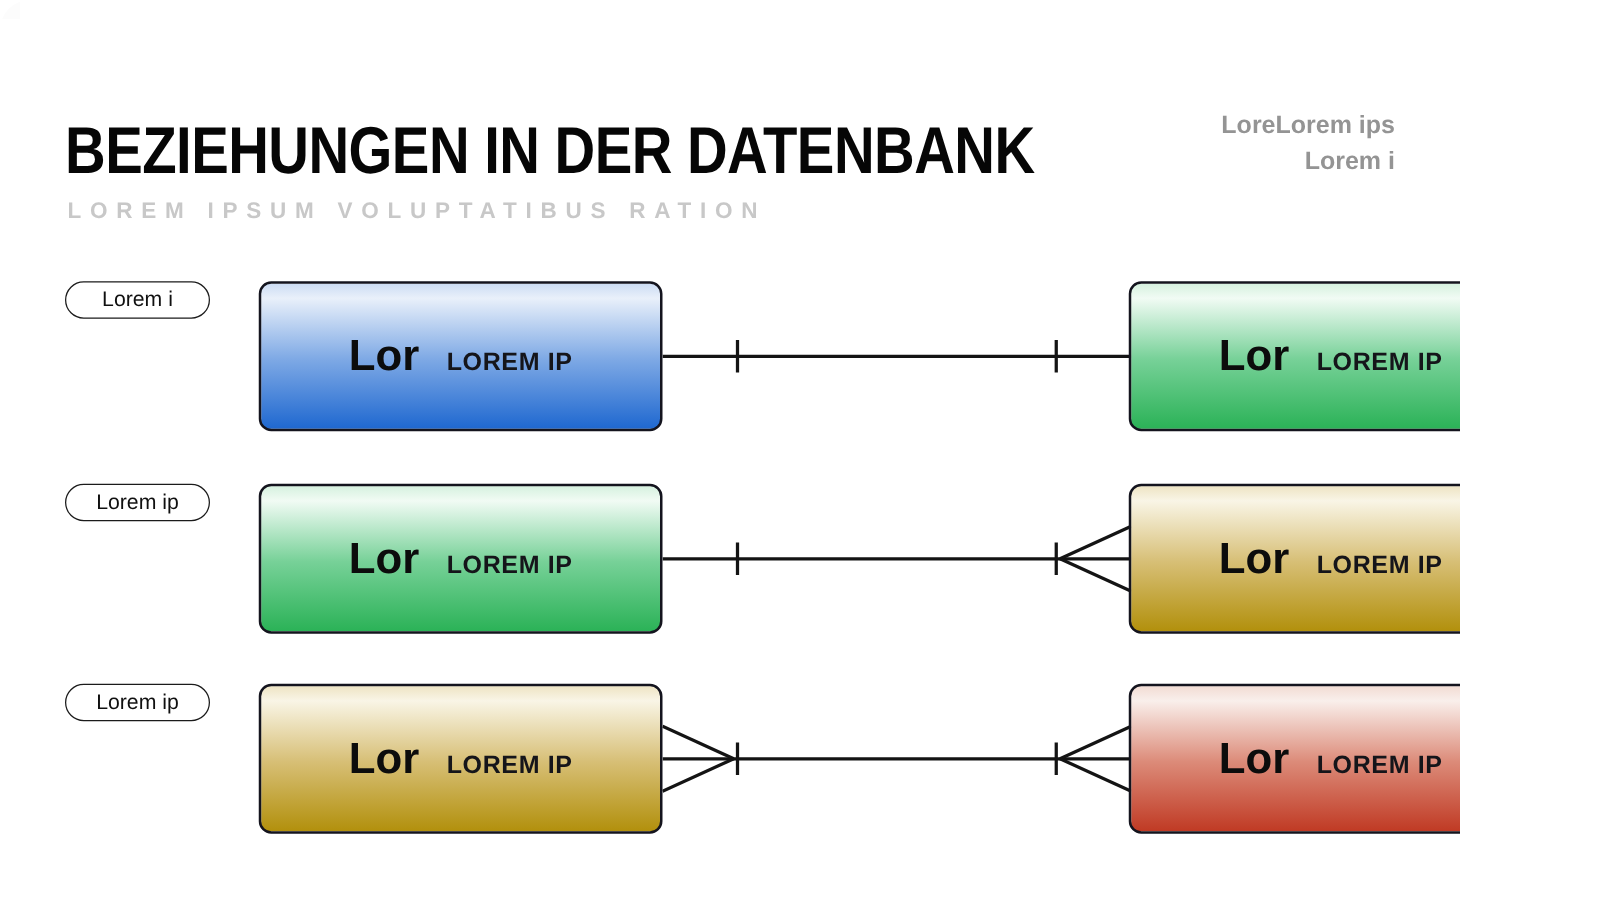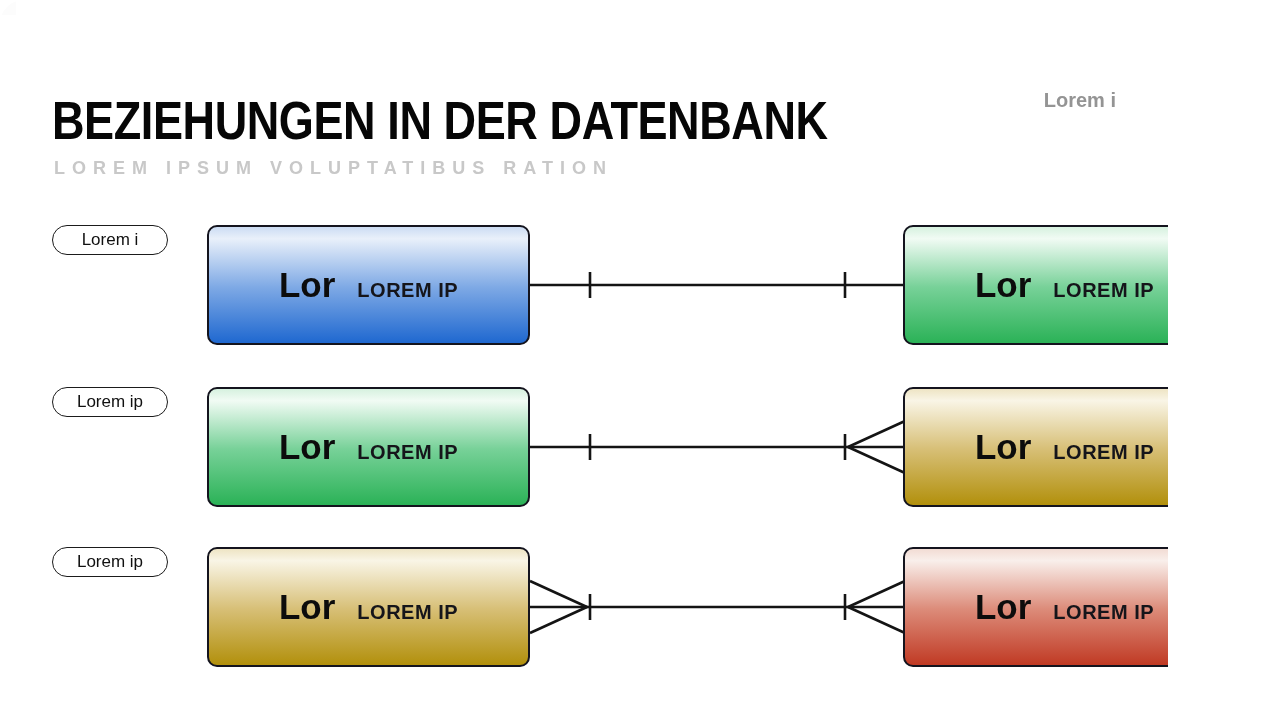--- a/index.html
+++ b/index.html
@@ -49,20 +49,21 @@
 <body>
 
 <div class="slide">
 
   <div class="corner-mark"></div>
 
   <div class="page-title">BEZIEHUNGEN IN DER DATENBANK</div>
   <div class="page-subtitle">LOREM IPSUM VOLUPTATIBUS RATION</div>
 
   <div class="header-meta">
+    <div>LoreLorem ips</div>
     <div>Lorem i</div>
   </div>
 
   <div class="row row1">
     <div class="pill">
       <span>Lorem i</span>
     </div>
     <div class="entity left g-blue">
       <div class="entity-labels">
         <span class="entity-title">Lor</span>

